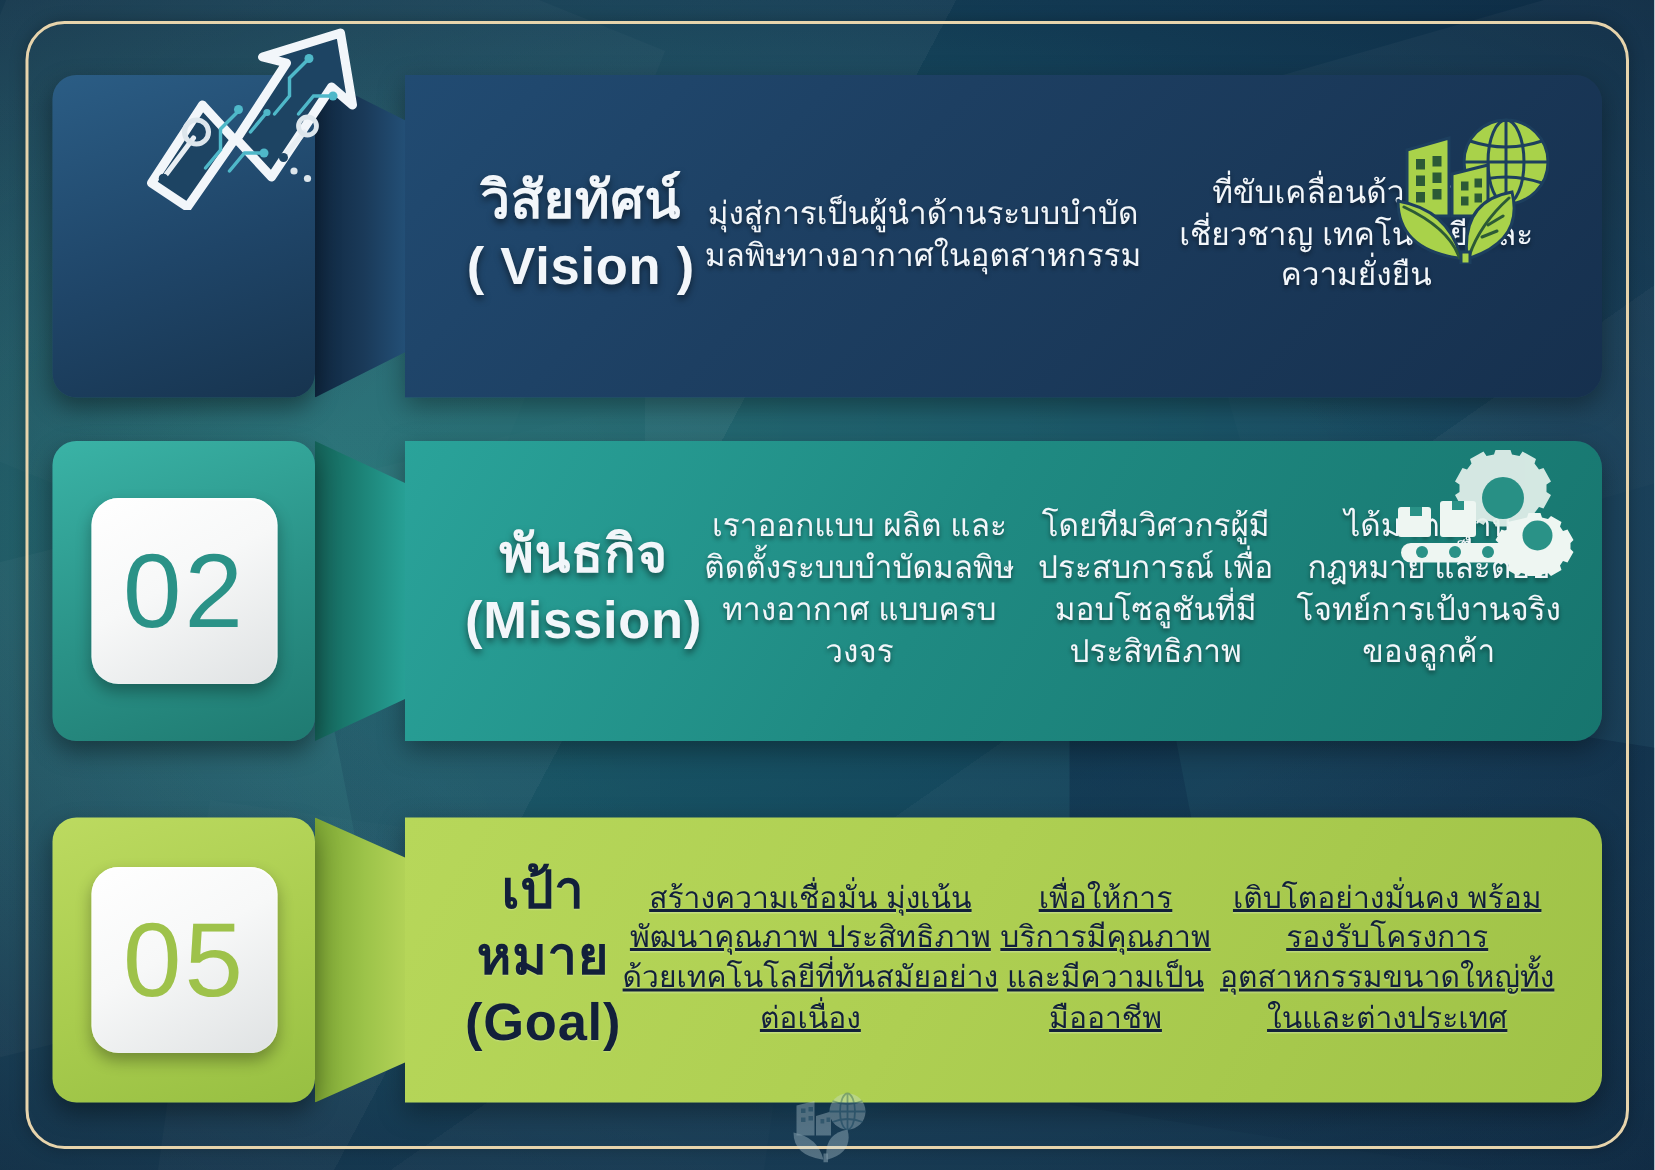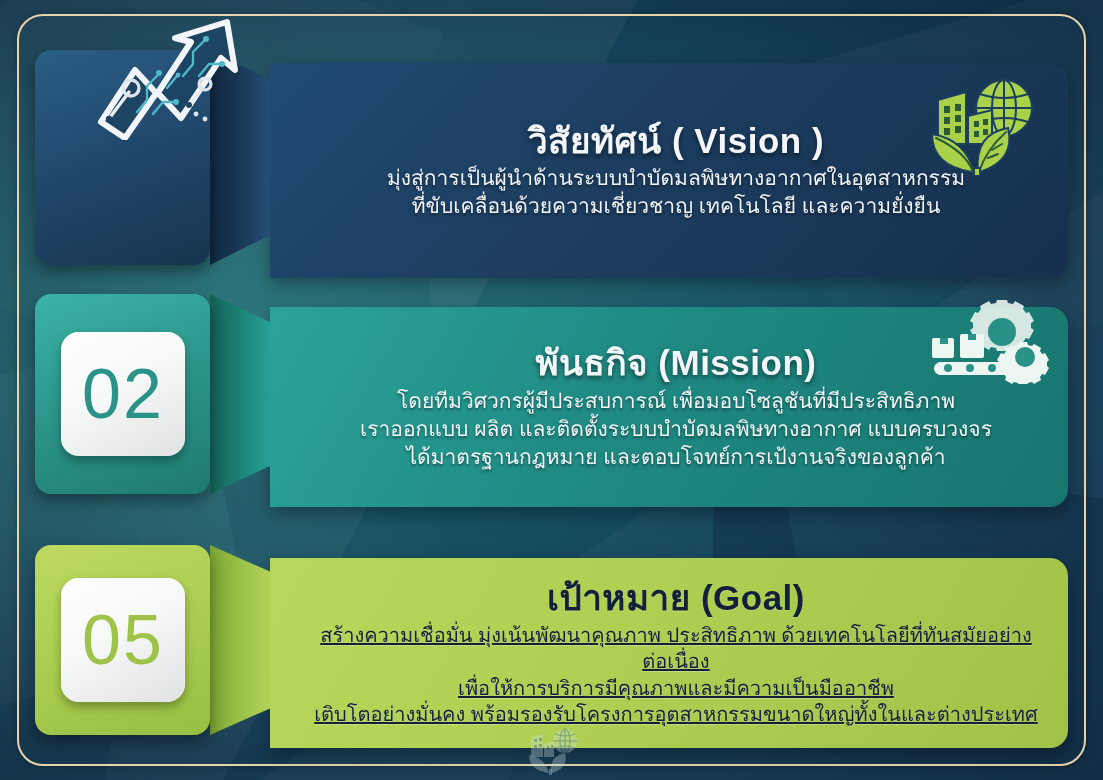--- a/index.html
+++ b/index.html
@@ -69,25 +69,25 @@
   }
 
   
   .card{ position:absolute; left:35px; }
   .card-01{ top:50px;  }
   .card-02{ top:294px; }
   .card-03{ top:545px; }
 
   
   .banner{
-    position:absolute; top:13px;
+    position:absolute; top:0;
     height:100%;
     border-radius:0 18px 18px 0;
     box-shadow:0 6px 18px rgba(0,0,0,.35);
-    display:flex; flex-direction:column;
+    display:flex; flex-direction:row;
     align-items:center; justify-content:center;
     text-align:center;
     padding:6px 26px 8px 40px;
   }
 
   
   .plaque{
     position:absolute; top:0; left:0;
     width:175px; height:100%;
     border-radius:16px;
@@ -260,22 +260,22 @@
         <path d="M51 100 Q44 80 14 66"></path>
       </g>
       <rect x="52" y="96" width="6" height="8" fill="#a9d24a" stroke="#1d3f5e" stroke-width="2"></rect>
     </svg>
   </div>
 
   <div class="card card-02">
 
     <div class="banner">
       <div class="title t-light">พันธกิจ (Mission)</div>
+      <div class="line t-light">เราออกแบบ ผลิต และติดตั้งระบบบำบัดมลพิษทางอากาศ แบบครบวงจร</div>
       <div class="line t-light">โดยทีมวิศวกรผู้มีประสบการณ์ เพื่อมอบโซลูชันที่มีประสิทธิภาพ</div>
-      <div class="line t-light">เราออกแบบ ผลิต และติดตั้งระบบบำบัดมลพิษทางอากาศ แบบครบวงจร</div>
       <div class="line t-light">ได้มาตรฐานกฎหมาย และตอบโจทย์การเป้งานจริงของลูกค้า</div>
     </div>
 
     <div class="plaque"></div>
     <div class="fold"></div>
 
     <div class="tile">
       <span class="tile-num">02</span>
     </div>
 

